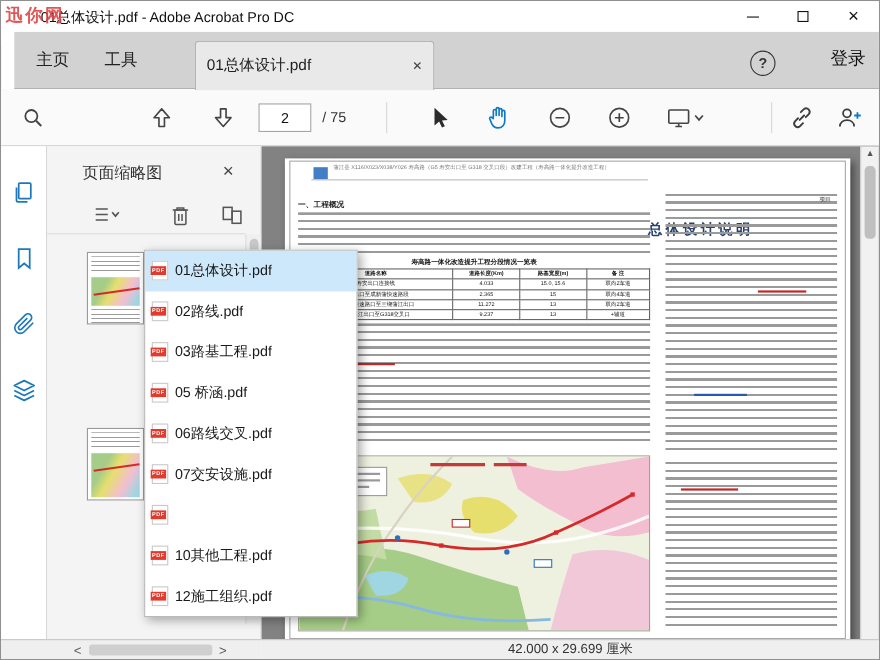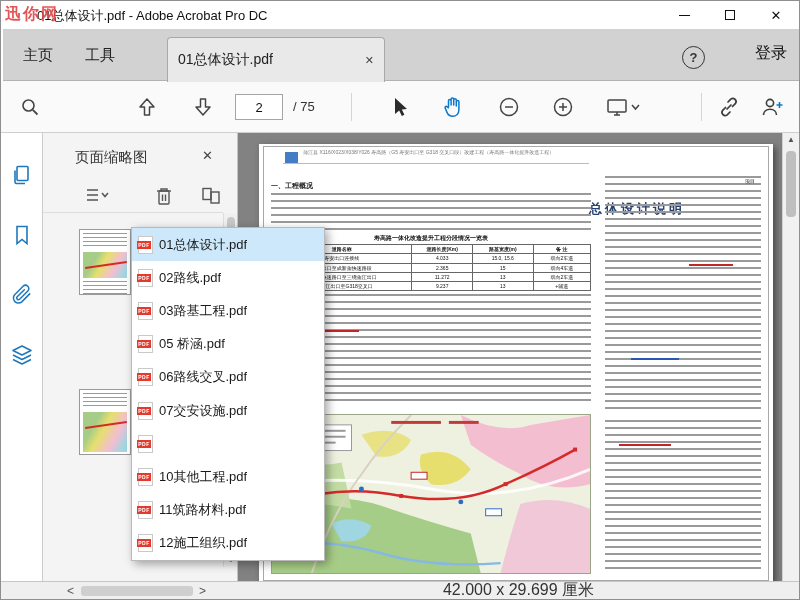--- a/index.html
+++ b/index.html
@@ -9,21 +9,21 @@
   
   .titlebar { position:absolute; top:0; left:0; right:0; height:40px; background:#fff; }
   .title-text { position:absolute; left:36px; top:6px; font-size:13px; color:#111; white-space:nowrap; }
   .win-btn { position:absolute; top:0; width:46px; height:28px; display:flex; align-items:center; justify-content:center; font-size:13px; color:#111; cursor:default; }
   .btn-min { right:92px; } .btn-max { right:46px; } .btn-close { right:0; }
   .min-line { width:11px; height:1px; background:#111; }
   .max-box { width:10px; height:10px; border:1px solid #111; }
   .wm-top { position:absolute; left:4px; top:3px; color:#e04446; font-size:16px; font-weight:bold; letter-spacing:2px; z-index:60; opacity:.9; }
 
   
-  .tabbar { position:absolute; top:28px; left:2px; right:0; height:52px; background:#d2d2d2; border-bottom:1px solid #b2b2b2; }
+  .tabbar { position:absolute; top:28px; left:12px; right:0; height:52px; background:#d2d2d2; border-bottom:1px solid #b2b2b2; }
   .tab-plain { position:absolute; top:0; height:52px; line-height:52px; padding:0 10px; font-size:15px; color:#222; }
   .tab-home { left:10px; } .tab-tools { left:72px; }
   .doc-tab { position:absolute; left:164px; top:8px; height:45px; width:218px; background:#e9e9e9; border:1px solid #a9a9a9; border-bottom:none; border-radius:4px 4px 0 0; display:flex; align-items:center; padding:0 10px; z-index:2; }
   .doc-tab-label { font-size:14px; color:#222; flex:1; white-space:nowrap; overflow:hidden; }
   .doc-tab-close { font-size:11px; color:#444; padding-left:6px; }
   .help-circle { position:absolute; right:94px; top:17px; width:23px; height:23px; border:1.5px solid #333; border-radius:50%; display:flex; align-items:center; justify-content:center; font-size:13px; font-weight:bold; color:#333; }
   .signin { position:absolute; right:12px; top:14px; font-size:16px; color:#111; }
 
   
   .toolbar { position:absolute; top:80px; left:0; right:0; height:52px; background:#fafafa; border-bottom:1px solid #cfcfcf; }
@@ -58,21 +58,21 @@
   .t-route { position:absolute; left:2px; top:12px; width:42px; height:2px; background:#d42a2a; transform:rotate(-8deg); }
   .panel-vscroll { position:absolute; right:0; top:80px; bottom:14px; width:14px; background:#f0f0f0; border-left:1px solid #ddd; }
   .pv-thumb { position:absolute; left:3px; top:4px; width:8px; height:86px; background:#c8c8c8; border-radius:4px; }
   .pv-down { position:absolute; left:0; bottom:0; width:14px; height:15px; text-align:center; font-size:10px; color:#666; line-height:13px; }
 
   
   .strip-left { position:absolute; left:0; bottom:0; width:237px; height:18px; background:#efefef; border-top:1px solid #c6c6c6; }
   .sl-arrow { position:absolute; top:1px; font-size:12px; color:#555; line-height:16px; }
   .sl-left { left:66px; } .sl-right { left:198px; }
   .sl-thumb { position:absolute; left:80px; top:4px; width:112px; height:10px; background:#cfcfcf; border-radius:3px; }
-  .strip-right { position:absolute; left:237px; right:0; bottom:0; height:18px; background:#efefef; border-top:1px solid #c6c6c6; display:flex; align-items:center; justify-content:center; font-size:16px; color:#333; }
+  .strip-right { position:absolute; left:237px; right:0; bottom:0; height:18px; background:#efefef; border-top:1px solid #c6c6c6; display:flex; align-items:center; justify-content:center; font-size:12px; color:#333; }
 
   
   .docarea { position:absolute; left:237px; top:132px; right:0; bottom:18px; background:#828282; overflow:hidden; }
   .doc-vscroll { position:absolute; right:0; top:0; bottom:0; width:17px; background:#f1f1f1; border-left:1px solid #d0d0d0; }
   .dv-up { position:absolute; top:2px; left:0; width:16px; text-align:center; font-size:8px; color:#555; }
   .dv-thumb { position:absolute; left:3px; top:18px; width:10px; height:66px; background:#bfbfbf; border-radius:4px; }
 
   .page { position:absolute; left:21px; top:11px; width:514px; height:439px; background:#fff; box-shadow:3px 3px 7px rgba(0,0,0,.45); }
   .p-frame { position:absolute; inset:2px 4px; border:1px solid #a8a8a8; pointer-events:none; }
   .p-stamp { position:absolute; left:26px; top:8px; width:13px; height:11px; background:#2f6fc0; opacity:.9; }
@@ -424,24 +424,18 @@
     <div class="file-row">
       <span class="pdficon">
           <span class="pdf-band">PDF</span>
         </span>
       <span class="file-name">10其他工程.pdf</span>
     </div>
     <div class="file-row">
       <span class="pdficon">
           <span class="pdf-band">PDF</span>
         </span>
-      <span class="file-name">11筑路材料.pdf</span>
-    </div>
-    <div class="file-row">
-      <span class="pdficon">
-          <span class="pdf-band">PDF</span>
-        </span>
       <span class="file-name">12施工组织.pdf</span>
     </div>
   </div>
 
 
 </div>
 
 </body></html>

